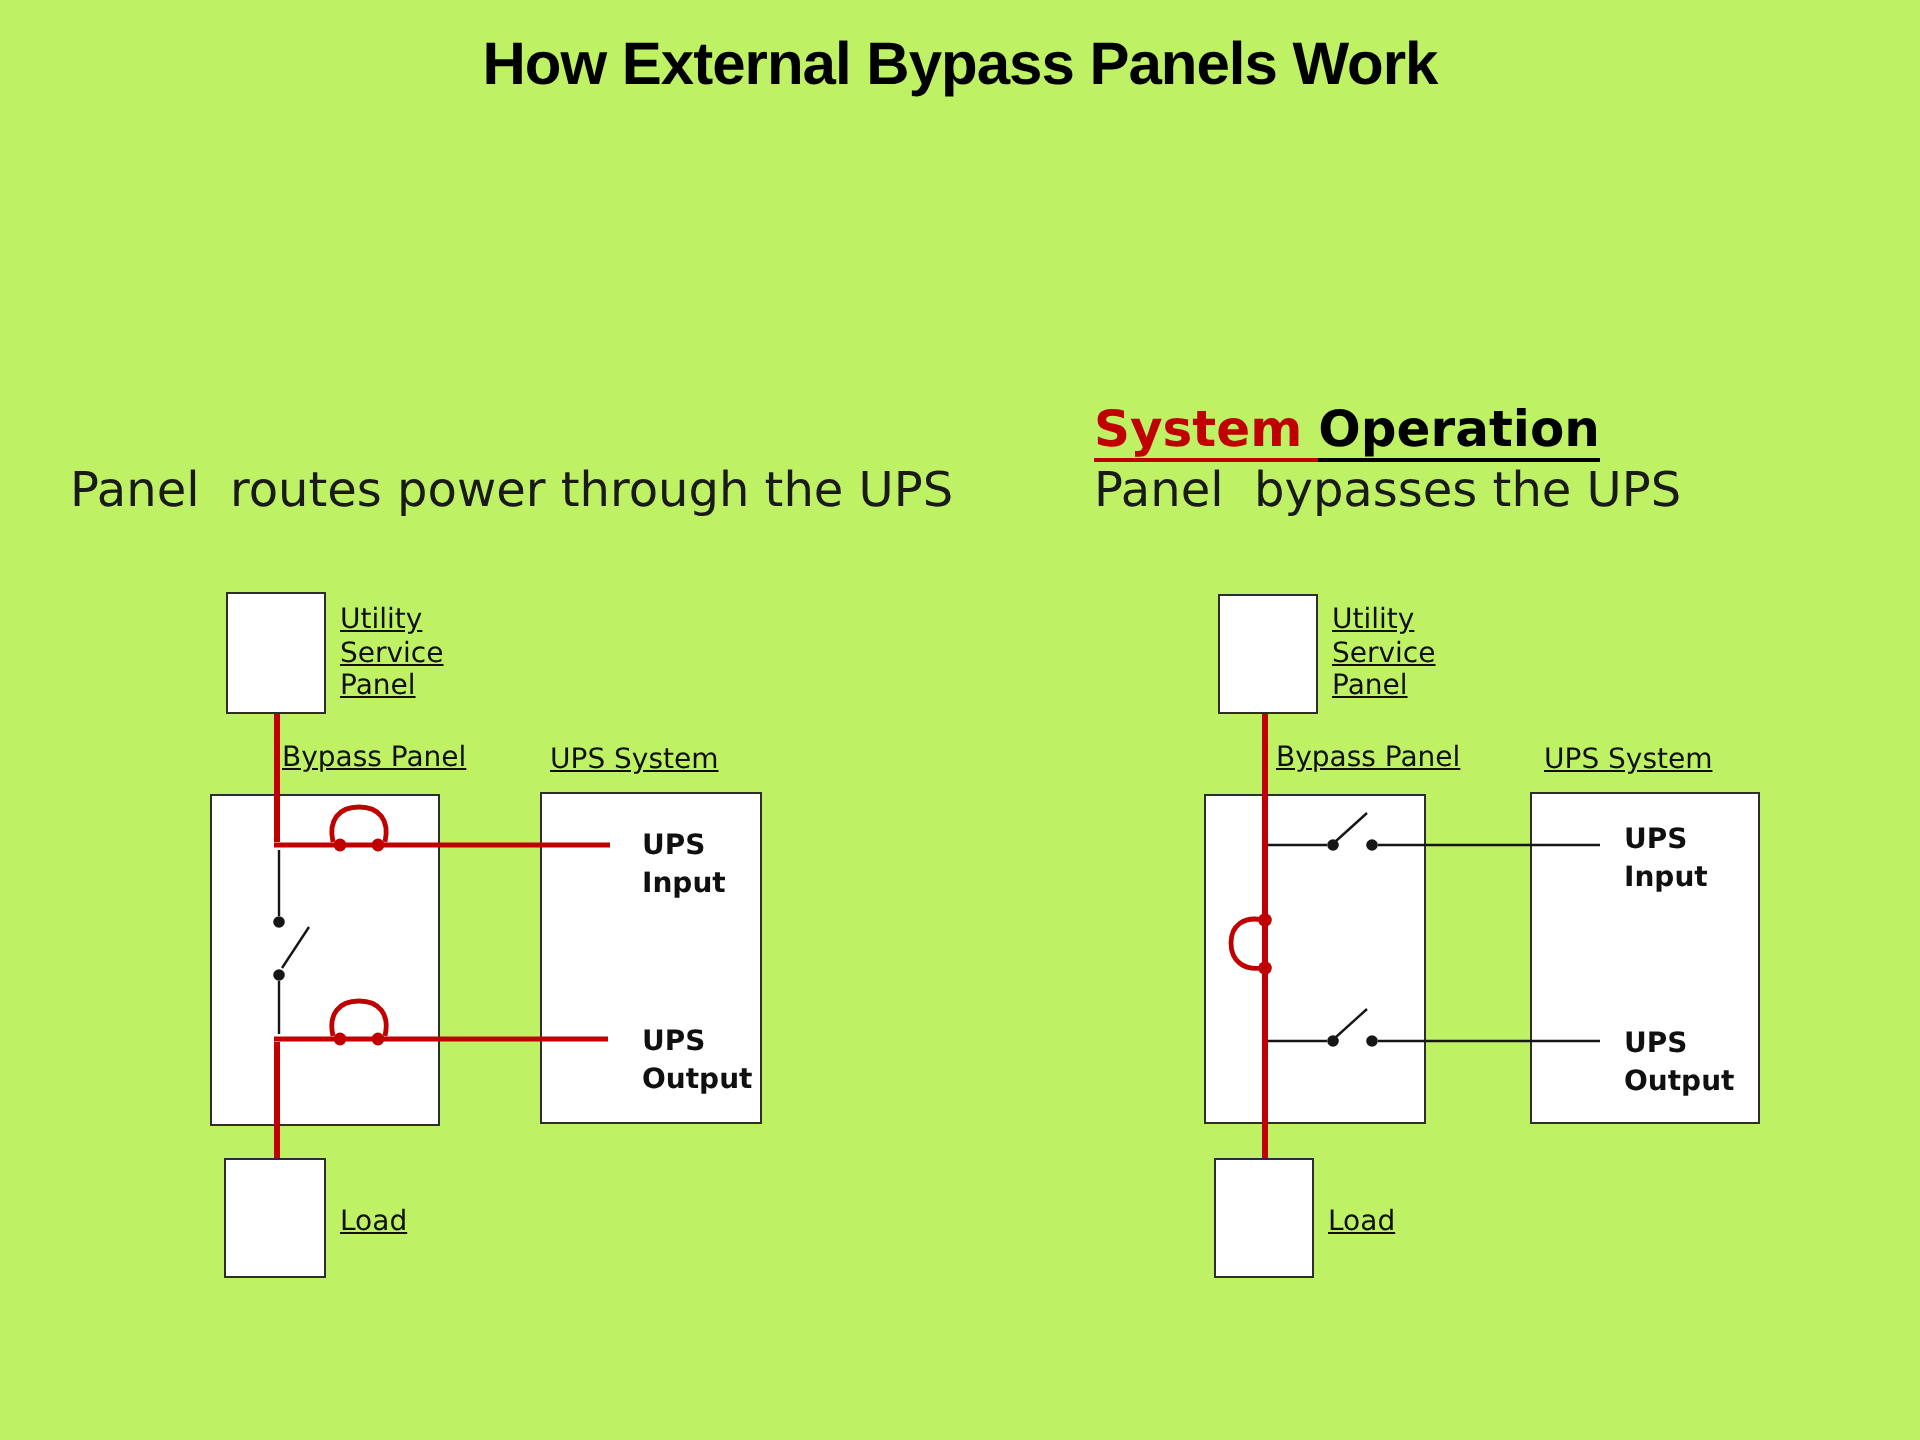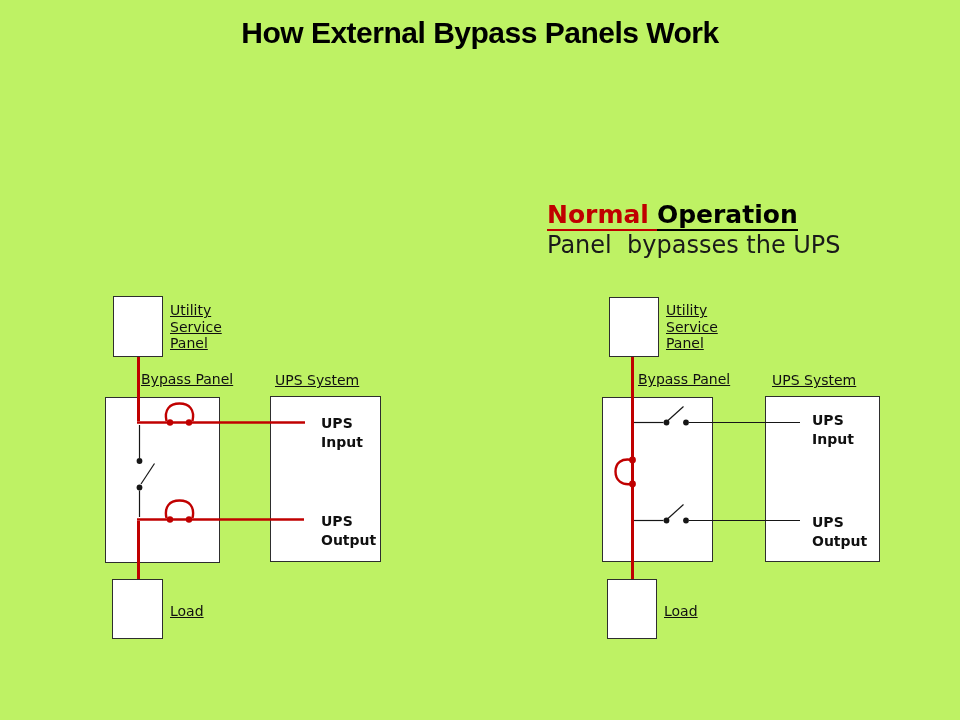--- a/index.html
+++ b/index.html
@@ -26,23 +26,24 @@
   .red-stroke{stroke:#c00000;fill:none;}
   .blk-stroke{stroke:#161616;fill:none;}
 </style>
 </head>
 <body>
 
 <div class="slide">
 
   <div class="abs title">How External Bypass Panels Work</div>
 
+  <div class="abs subtitle" style="left:35px;top:231px;">Panel  routes power through the UPS</div>
 
   <div class="abs heading" style="left:547px;top:200px;">
-    <span class="hl">Normal</span><span class="rest">Operation</span>
+    <span class="hl">System</span><span class="rest">Operation</span>
   </div>
   <div class="abs subtitle" style="left:547px;top:231px;text-align:right;">Panel  bypasses the UPS</div>
 
   <div class="abs box" style="left:113px;top:296px;width:50px;height:61px;"></div>
   <div class="abs lbl" style="left:170px;top:302px;line-height:16.5px;">
     <div>Utility</div>
     <div>Service</div>
     <div>Panel</div>
   </div>
   <div class="abs lbl" style="left:141px;top:371px;">Bypass Panel</div>

